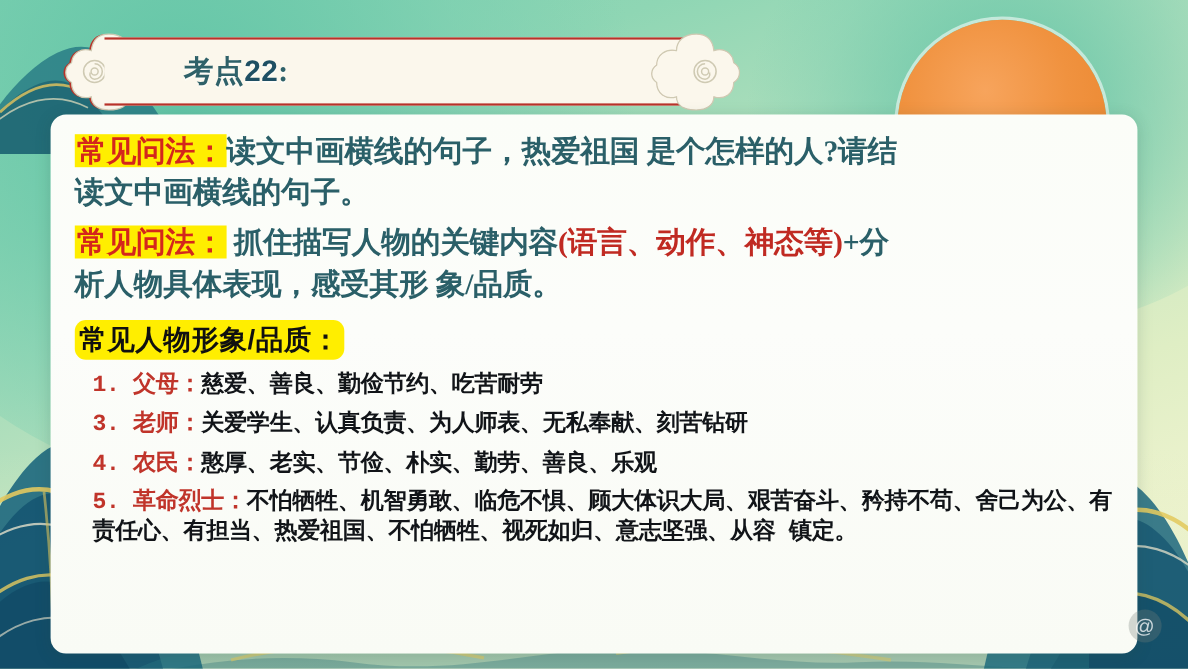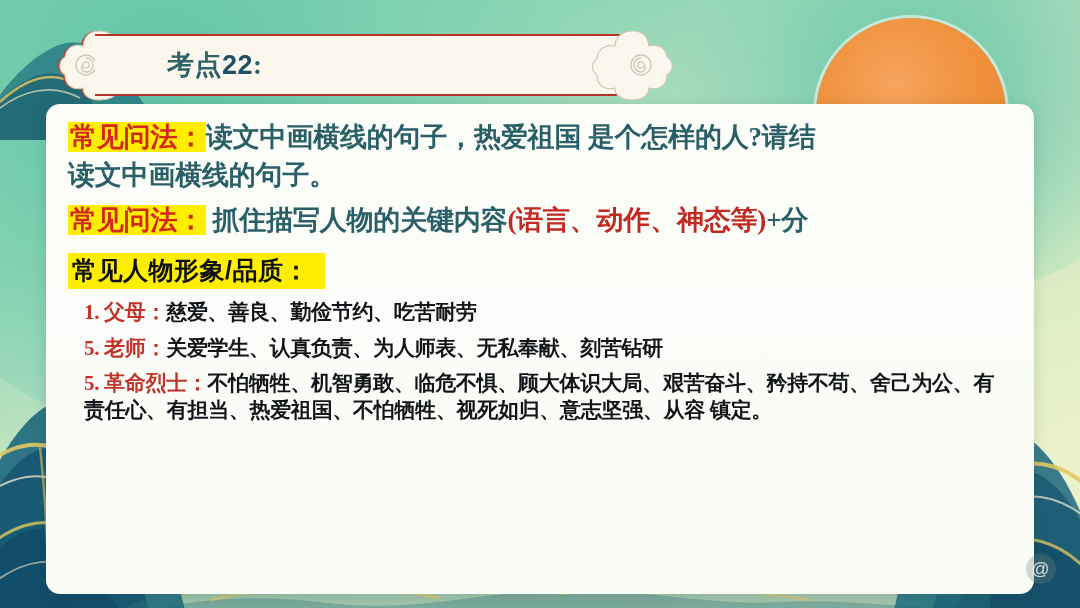--- a/index.html
+++ b/index.html
@@ -122,28 +122,29 @@
   }
   .red { color: #c02a22; }
 
   .heading-hl {
     display: inline-block;
     background: #ffee00;
     color: #101010;
     font-family: "Liberation Sans", "DejaVu Sans", sans-serif;
     font-weight: 700;
     font-size: 25px;
-    padding: 1px 16px 2px 4px;
+    padding: 1px 4px 2px 4px;
     letter-spacing: 0.5px;
     margin-top: 14px;
+    border-radius: 10px;
   }
 
   .list { margin-top: 9px; }
   .list-item {
-    font-family: Liberation Serif, serif;
+    font-family: Liberation Mono, monospace;
     font-size: 21px;
     font-weight: 600;
     color: #111418;
     line-height: 1.42;
     letter-spacing: -0.3px;
     padding-left: 16px;
     margin-bottom: 6px;
   }
   .list-item .lbl {
     color: #c0342a;
@@ -247,32 +248,36 @@
 
   <div class="card">
 
     <div class="para">
       <span class="hl-red">常见问法：</span><span>读文中画横线的句子，热爱祖国 是个怎样的人?请结</span><br>
       <span>读文中画横线的句子。</span>
     </div>
 
     <div class="para">
       <span class="hl-red">常见问法：</span><span> 抓住描写人物的关键内容</span><span class="red">(语言、动作、神态等)</span><span>+分</span><br>
+      <span>析人物具体表现，感受其形 象/品质。</span>
     </div>
 
     <div>
       <span class="heading-hl">常见人物形象/品质：</span>
     </div>
 
     <div class="list">
       <div class="list-item">
         <span class="lbl">1. 父母：</span><span>慈爱、善良、勤俭节约、吃苦耐劳</span>
       </div>
       <div class="list-item">
-        <span class="lbl">5. 老师：</span><span>关爱学生、认真负责、为人师表、无私奉献、刻苦钻研</span>
+        <span class="lbl">3. 老师：</span><span>关爱学生、认真负责、为人师表、无私奉献、刻苦钻研</span>
+      </div>
+      <div class="list-item">
+        <span class="lbl">4.  农民：</span><span>憨厚、老实、节俭、朴实、勤劳、善良、乐观</span>
       </div>
       <div class="list-item wrap">
         <span class="lbl">5.  革命烈士：</span><span>不怕牺牲、机智勇敢、临危不惧、顾大体识大局、艰苦奋斗、矜持不苟、舍己为公、有责任心、有担当、热爱祖国、不怕牺牲、视死如归、意志坚强、从容  镇定。</span>
       </div>
     </div>
   </div>
 
   <div class="watermark">
     <span class="wm-badge">@</span>
   </div>

